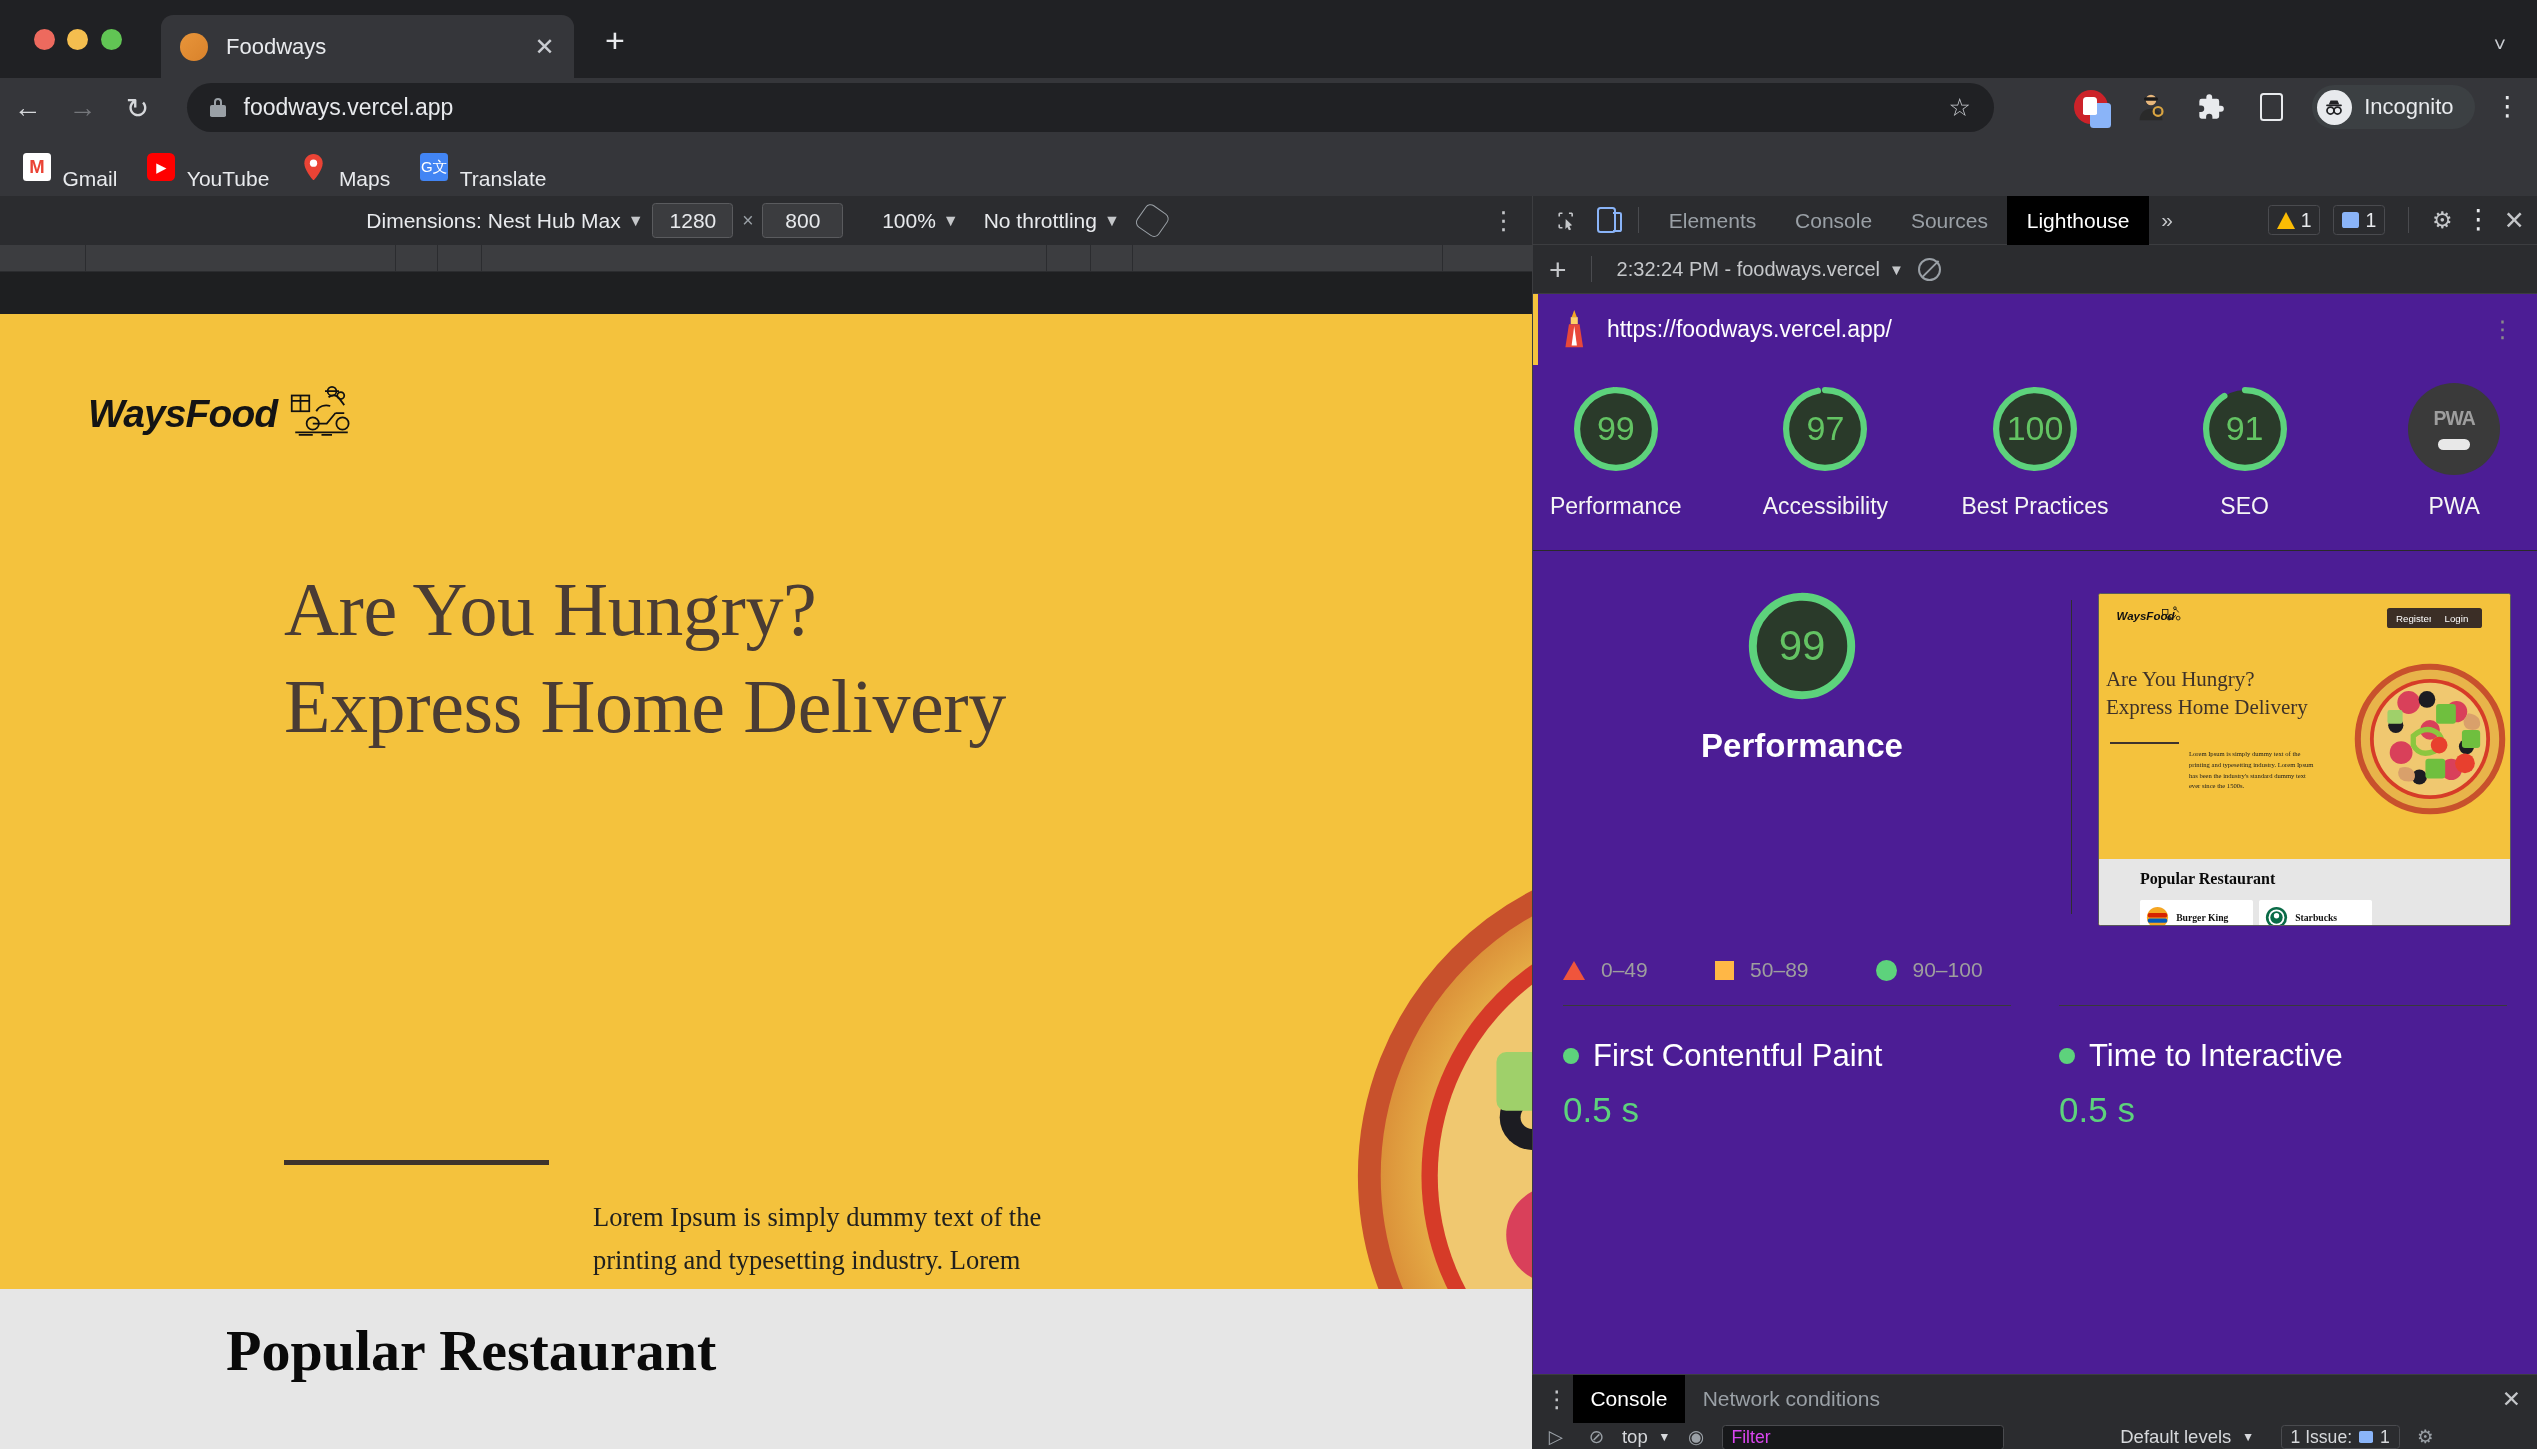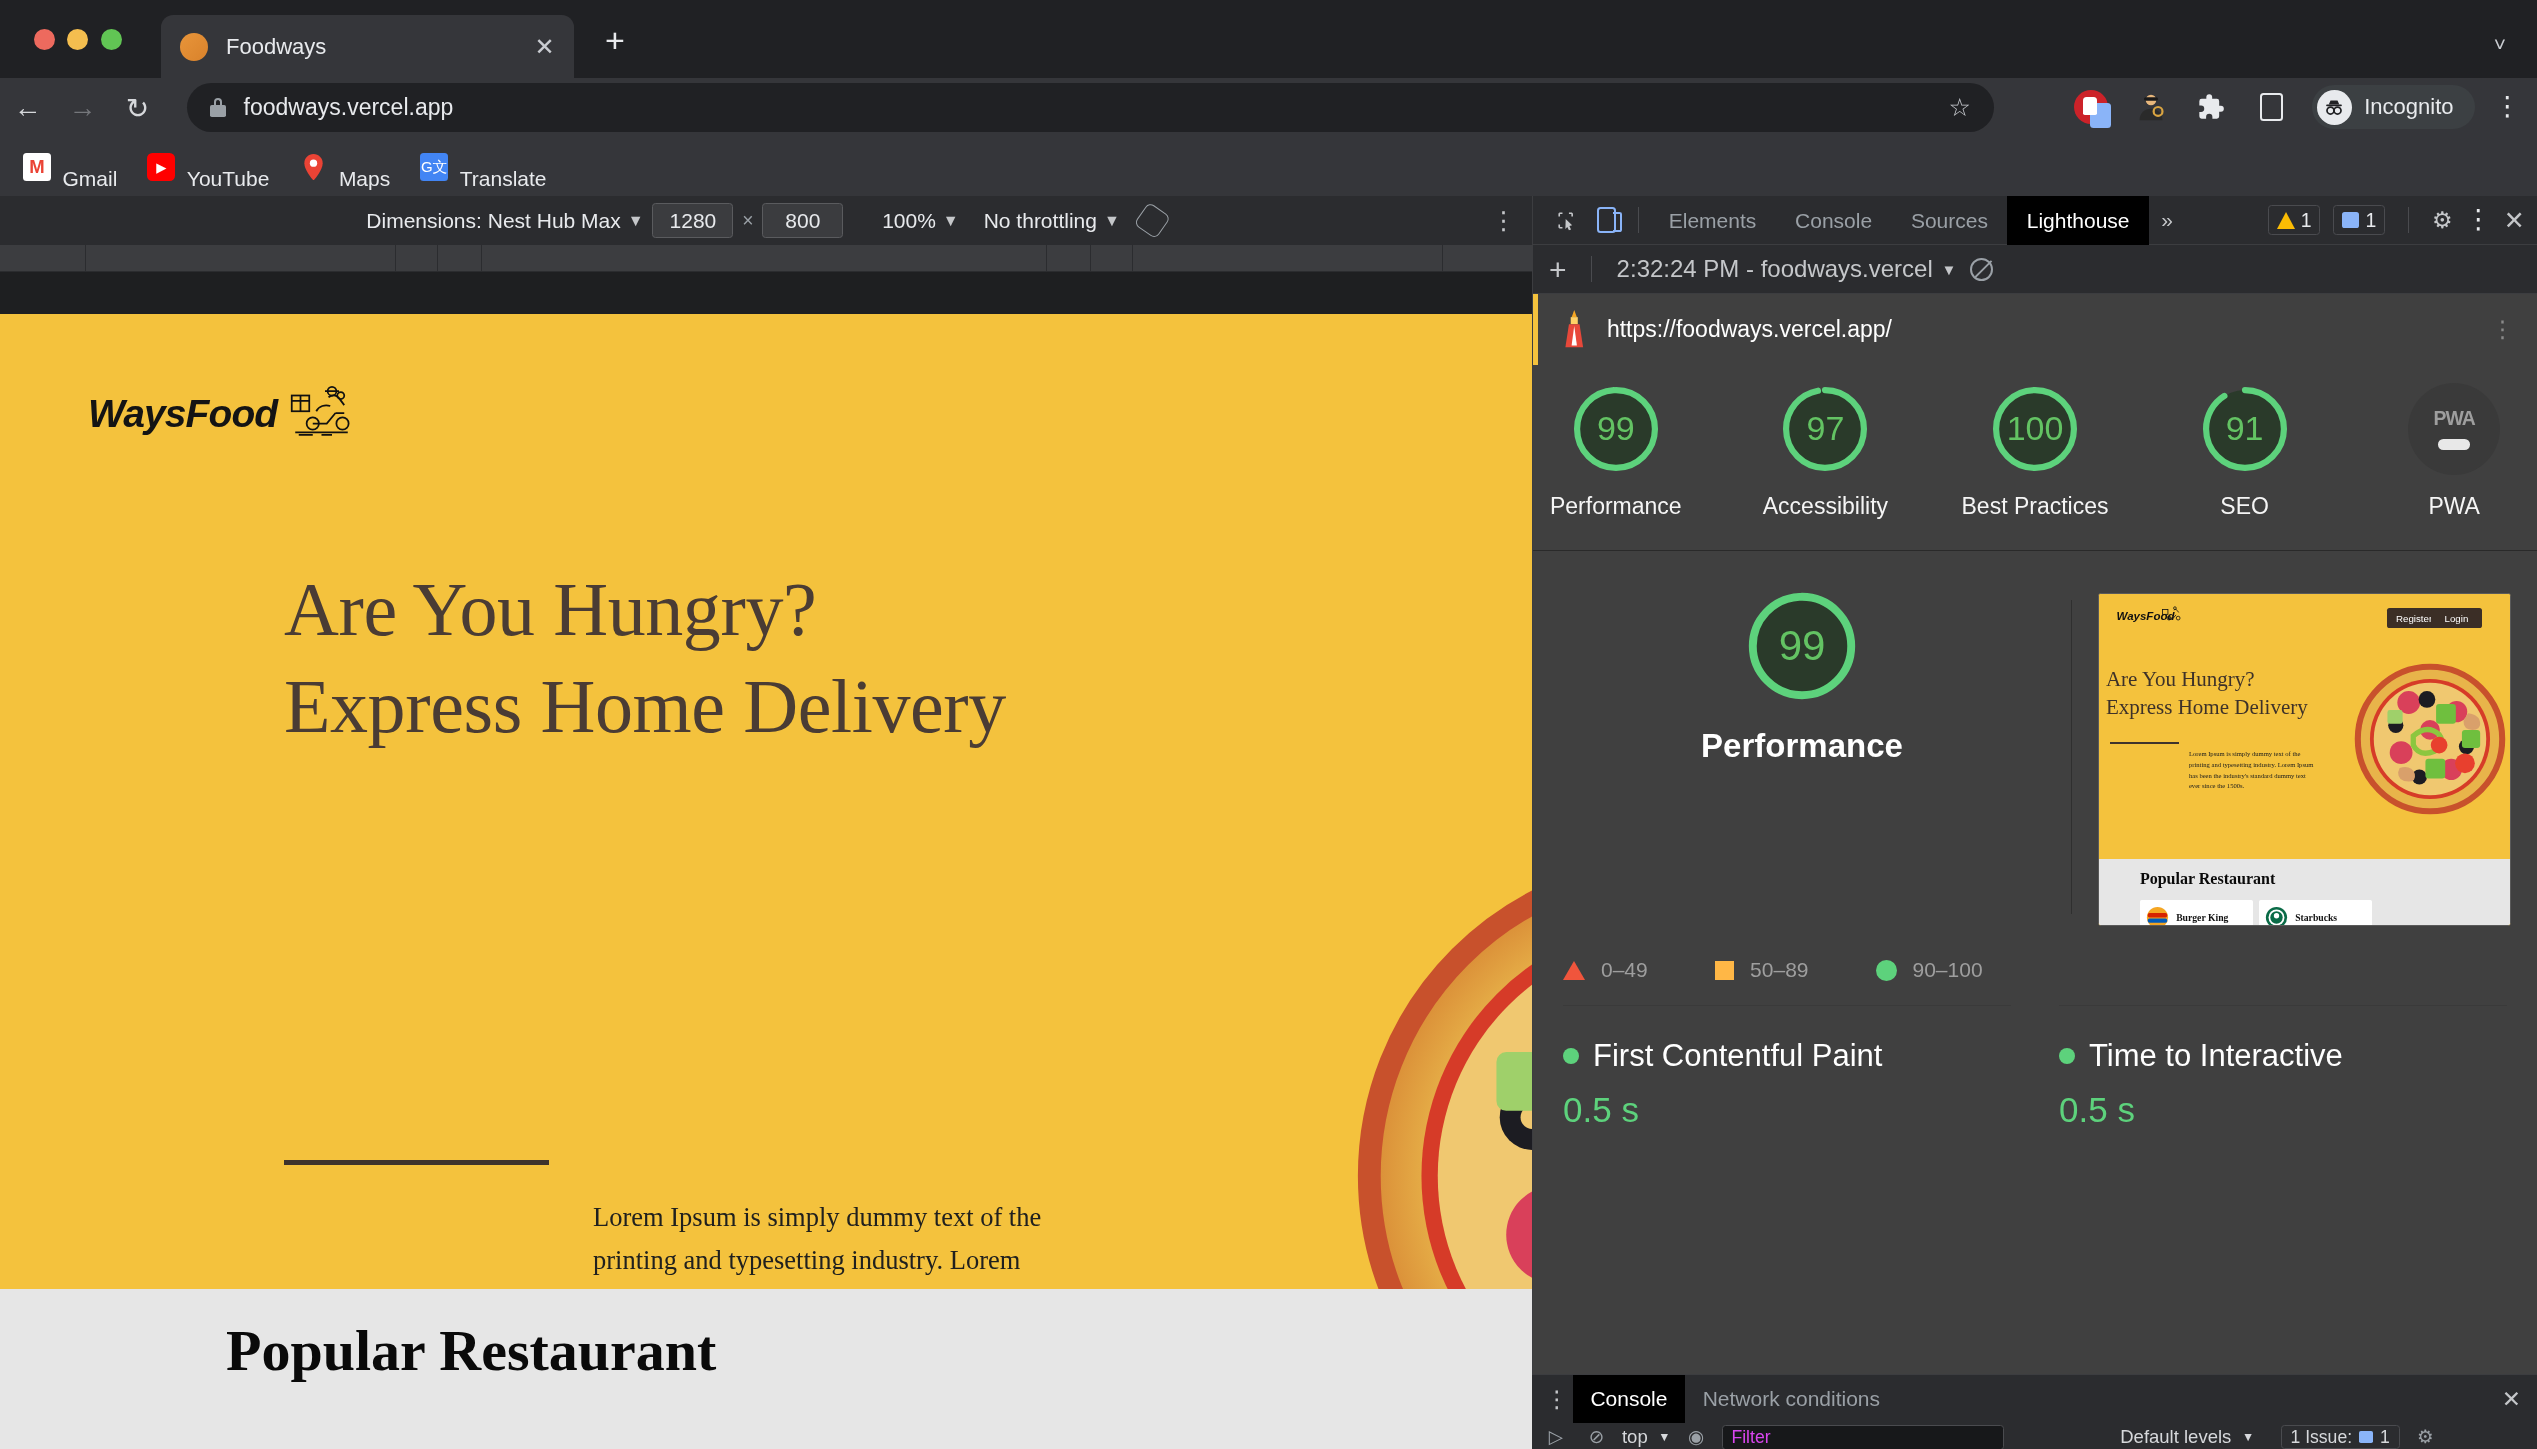--- a/index.html
+++ b/index.html
@@ -172,25 +172,25 @@
   .issue-sq { width:17.6px; height:16px; background:#8AB4F8; border-radius:2.6px; }
   .gear { color:#C5C7CA; font-size:23px; cursor:pointer; }
   .dt-close { color:#C5C7CA; font-size:25px; cursor:pointer; }
 
   
   .lh-bar {
     height:49px; background:#2B2C2F; display:flex; align-items:center; padding-left:16px; gap:14px;
     border-bottom:0.9px solid #3C3D40;
   }
   .lh-plus { color:#C5C7CA; font-size:30px; line-height:25px; cursor:pointer; }
-  .lh-select { color:#C5C7CA; font-size:24px; cursor:pointer; }
+  .lh-select { color:#C5C7CA; font-size:20px; cursor:pointer; }
   .lh-ban { width:23px;height:23px;border:2.2px solid #9AA0A6;border-radius:50%;position:relative; }
   .lh-ban::after { content:""; position:absolute; left:-0.9px; top:8px; width:23px;height:2.2px; background:#9AA0A6; transform:rotate(-45deg); }
 
-  .lh-report { background:#404040; height:1137px; overflow:hidden; position:relative; }
+  .lh-report { background:#4c1d95; height:1137px; overflow:hidden; position:relative; }
   .lh-urlrow {
     display:flex; align-items:center; height:71px; padding: 0 23px; gap:19.4px;
     border-left: 5.3px solid #F4C23D;
   }
   .lh-url { color:#fff; font-size:23px; flex:1 1 auto; }
   .lh-urlkebab { color:#8A8A8A; font-size:23px; line-height:0.55; text-align:center; }
 
   .gauges { display:flex; justify-content:center; gap: 44px; padding: 17.6px 0 30px; }
   .gauge { width:173px; display:flex; flex-direction:column; align-items:center; cursor:pointer; }
   .gauge-circ { position:relative; width:92px; height:92px; }

